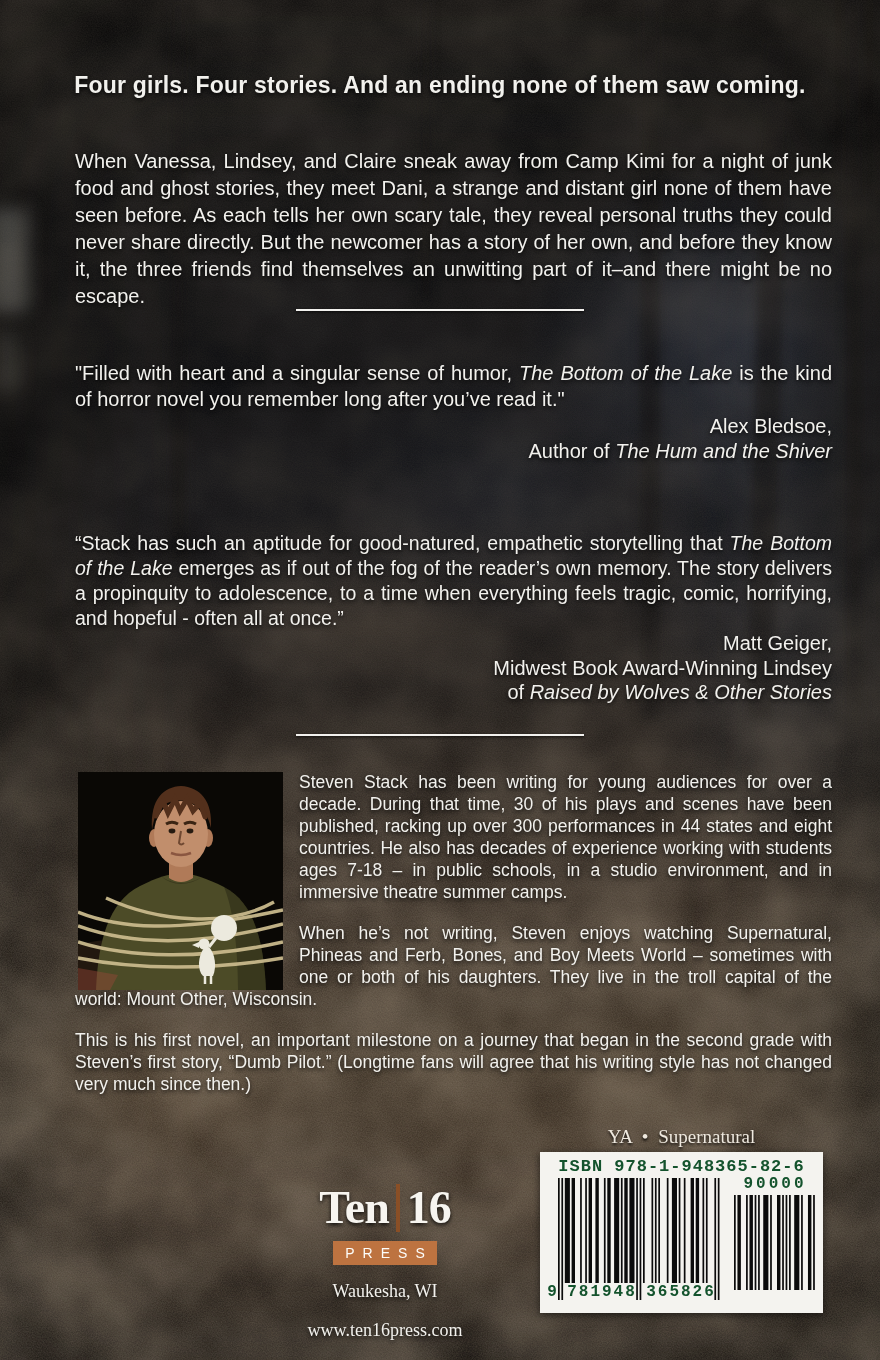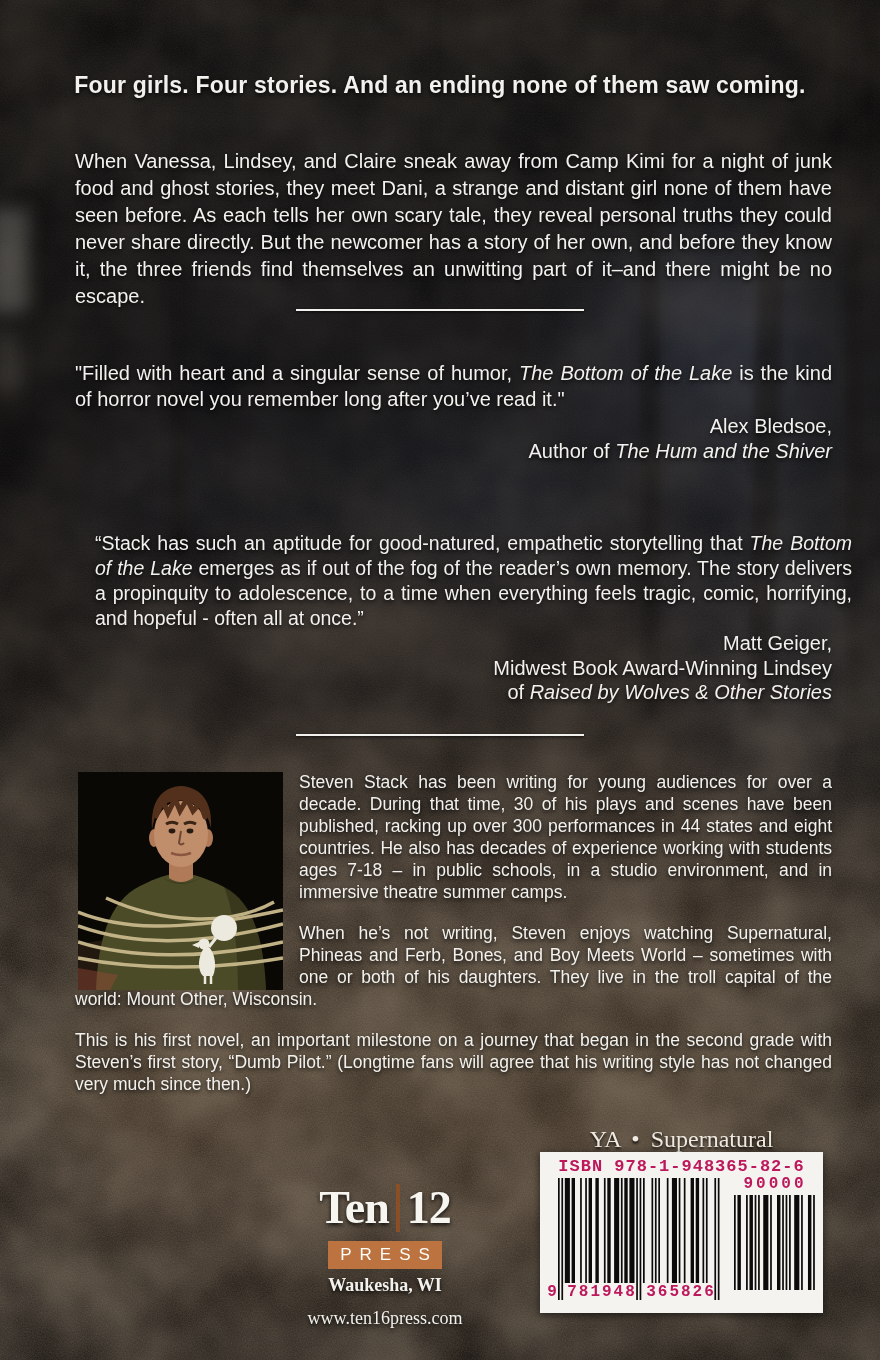--- a/index.html
+++ b/index.html
@@ -27,39 +27,39 @@
   .p2{left:-6px;top:330px;width:26px;height:60px;background:rgba(150,150,140,.18);}
   svg.noise{position:absolute;left:0;top:0;width:880px;height:1360px;
     -webkit-mask-image:linear-gradient(180deg,rgba(0,0,0,.50) 0%,rgba(0,0,0,.32) 30%,rgba(0,0,0,.55) 50%,rgba(0,0,0,1) 70%,rgba(0,0,0,.95) 100%);
     mask-image:linear-gradient(180deg,rgba(0,0,0,.50) 0%,rgba(0,0,0,.32) 30%,rgba(0,0,0,.55) 50%,rgba(0,0,0,1) 70%,rgba(0,0,0,.95) 100%);}
   .txt{position:absolute;left:75px;width:757px;text-shadow:0 2px 4px rgba(0,0,0,.85);}
   .headline{top:72px;left:60px;width:760px;text-align:center;font-size:23px;font-weight:700;letter-spacing:.2px;}
   .synopsis{top:128px;font-size:20px;line-height:27px;text-align:justify;}
   .divider{position:absolute;left:50%;transform:translateX(-50%);width:288px;height:2px;background:#f2f1ee;box-shadow:0 1px 3px rgba(0,0,0,.8);}
   .d1{top:309px;} .d2{top:734px;}
   .quote{font-size:20px;line-height:26px;text-align:justify;}
-  .q1{top:340px;} .q2{top:511px;font-size:19.5px;line-height:25px;margin-left:20px;}
+  .q1{top:340px;} .q2{top:511px;font-size:19.5px;line-height:25px;}
   .attr{text-align:right;font-size:20px;line-height:25px;}
   .a1{top:414px;} .a2{top:631px;line-height:24.5px;}
   .bio{top:771px;font-size:17.5px;line-height:22px;text-align:justify;}
   .bio p{margin:0 0 19px 0;}
   .photo-spacer{float:left;width:224px;height:202px;}
   .photo{position:absolute;left:78px;top:772px;width:205px;height:218px;box-shadow:inset 0 0 24px 8px rgba(0,0,0,.85);}
   .photo svg{display:block;}
   .category{position:absolute;left:540px;top:1126px;width:283px;text-align:center;
-    font-family:"Liberation Serif",serif;font-size:24px;word-spacing:5px;color:#efe9df;text-shadow:0 2px 3px rgba(0,0,0,.9);}
+    font-family:"Liberation Serif",serif;font-size:19px;word-spacing:5px;color:#efe9df;text-shadow:0 2px 3px rgba(0,0,0,.9);}
   .publisher{position:absolute;left:270px;top:1181px;width:230px;text-align:center;text-shadow:0 2px 4px rgba(0,0,0,.85);}
   .logo{font-family:"Liberation Serif",serif;font-size:46px;font-weight:700;color:#f7f5f0;letter-spacing:-1px;}
   .tbar{display:inline-block;width:4px;height:48px;background:var(--logo-bar,#8a4f26);margin:0 7px;vertical-align:-9px;}
   .pressbox{display:inline-block;margin-top:7px;background:var(--press-box,#bd7340);color:#fdfdfa;
-    font-size:17px;letter-spacing:8px;padding:4px 4px 4px 12px;text-shadow:none;}
-  .city{margin-top:6px;font-family:"Liberation Serif",serif;font-size:18px;font-weight:bold;}
-  .url{margin-top:12px;font-family:"Liberation Serif",serif;font-size:18px;}
+    font-size:14px;letter-spacing:8px;padding:4px 4px 4px 12px;text-shadow:none;}
+  .city{margin-top:16px;font-family:"Liberation Serif",serif;font-size:18px;}
+  .url{margin-top:18px;font-family:"Liberation Serif",serif;font-size:18px;}
   .barcode-box{position:absolute;left:540px;top:1152px;width:283px;height:161px;background:#f4f3ef;box-shadow:0 2px 8px rgba(0,0,0,.6);}
-  .barcode-box .mono{font-family:"Liberation Mono","DejaVu Sans Mono",monospace;color:#be185d;font-weight:700;}
+  .barcode-box .mono{font-family:"Liberation Mono","DejaVu Sans Mono",monospace;color:#14532d;font-weight:700;}
   .isbn{position:absolute;left:0;top:5px;width:100%;text-align:center;font-size:17px;letter-spacing:1px;}
   .price{position:absolute;left:192px;top:23px;width:86px;text-align:center;font-size:16px;letter-spacing:3px;}
   #ean13{position:absolute;left:18px;top:26px;}
   #ean5{position:absolute;left:194px;top:43px;}
   .bd{position:absolute;top:131px;font-size:16px;letter-spacing:2px;text-align:center;}
   .g1{left:4px;width:18px;} .g2{left:27px;width:70px;} .g3{left:106px;width:70px;}
   i{font-style:italic;}
 </style>
 </head>
 <body>
@@ -147,21 +147,21 @@
   <div class="txt bio">
     <div class="photo-spacer"></div>
     <p>Steven Stack has been writing for young audiences for over a decade. During that time, 30 of his plays and scenes have been published, racking up over 300 performances in 44 states and eight countries. He also has decades of experience working with students ages 7-18 – in public schools, in a studio environment, and in immersive theatre summer camps.</p>
     <p>When he’s not writing, Steven enjoys watching Supernatural, Phineas and Ferb, Bones, and Boy Meets World – sometimes with one or both of his daughters. They live in the troll capital of the world: Mount Other, Wisconsin.</p>
     <p>This is his first novel, an important milestone on a journey that began in the second grade with Steven’s first story, “Dumb Pilot.” (Longtime fans will agree that his writing style has not changed very much since then.)</p>
   </div>
 
   <div class="category">YA • Supernatural</div>
 
   <div class="publisher">
-    <div class="logo"><span>Ten</span><span class="tbar"></span><span>12</span></div>
+    <div class="logo"><span>Ten</span><span class="tbar"></span><span>16</span></div>
     <div><span class="pressbox">PRESS</span></div>
     <div class="city">Waukesha, WI</div>
     <div class="url">www.ten16press.com</div>
   </div>
 
   <div class="barcode-box">
     <div class="isbn mono">ISBN 978-1-948365-82-6</div>
     <div class="price mono">90000</div>
     <svg id="ean13" xmlns="http://www.w3.org/2000/svg" width="162" height="122">
         <rect x="0.00" y="0" width="1.70" height="122" fill="#0b0b0b"></rect>

